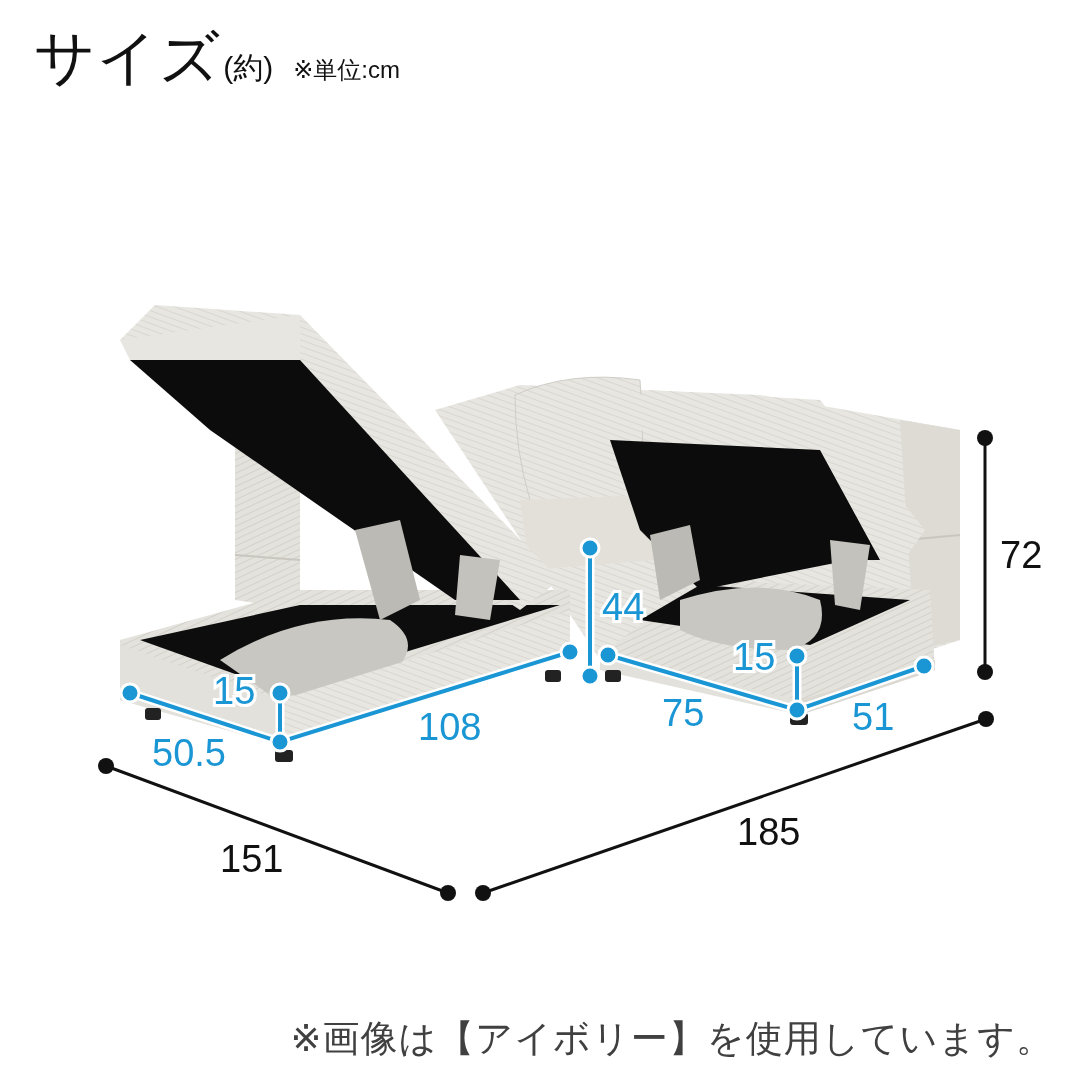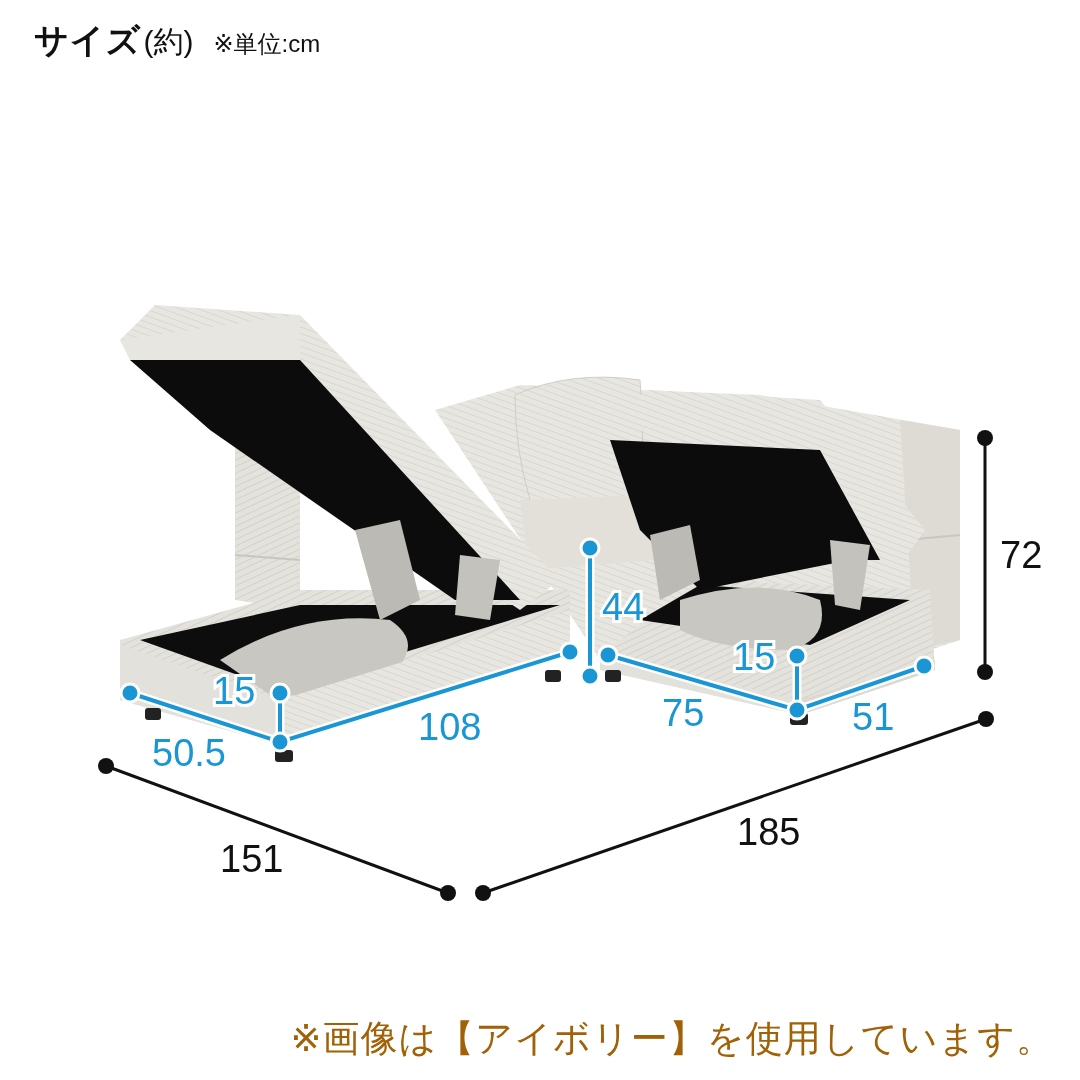--- a/index.html
+++ b/index.html
@@ -1,22 +1,22 @@
 <!DOCTYPE html>
 <html><head>
 <meta charset="utf-8">
 <style>
   html, body { margin: 0; padding: 0; background: #ffffff; }
   body { width: 1080px; height: 1080px; position: relative; overflow: hidden;
          font-family: "Liberation Sans", "DejaVu Sans", sans-serif; }
   .title { position: absolute; left: 34px; top: 18px; display: flex; align-items: baseline; color: #111; }
-  .title .main { font-size: 34px; letter-spacing: 1px; font-weight: bold; }
+  .title .main { font-size: 60px; letter-spacing: 1px; }
   .title .sub { font-size: 30px; margin-left: 2px; }
   .title .unit { font-size: 24px; margin-left: 20px; }
-  .note { position: absolute; right: 26px; top: 1014px; font-size: 37px; color: #a16207; letter-spacing: 1px; }
+  .note { position: absolute; right: 26px; top: 1014px; font-size: 37px; color: #404040; letter-spacing: 1px; }
   svg.diagram { position: absolute; left: 0; top: 0; }
   .dim-blue { fill: #1a96d4; font-size: 38px; font-family: "Liberation Sans", sans-serif;
               stroke: #ffffff; stroke-width: 6px; paint-order: stroke; }
   .dim-black { fill: #111; font-size: 38px; font-family: "Liberation Sans", sans-serif; }
 </style>
 </head>
 <body>
 
 <div class="title">
   <span class="main">サイズ</span>

